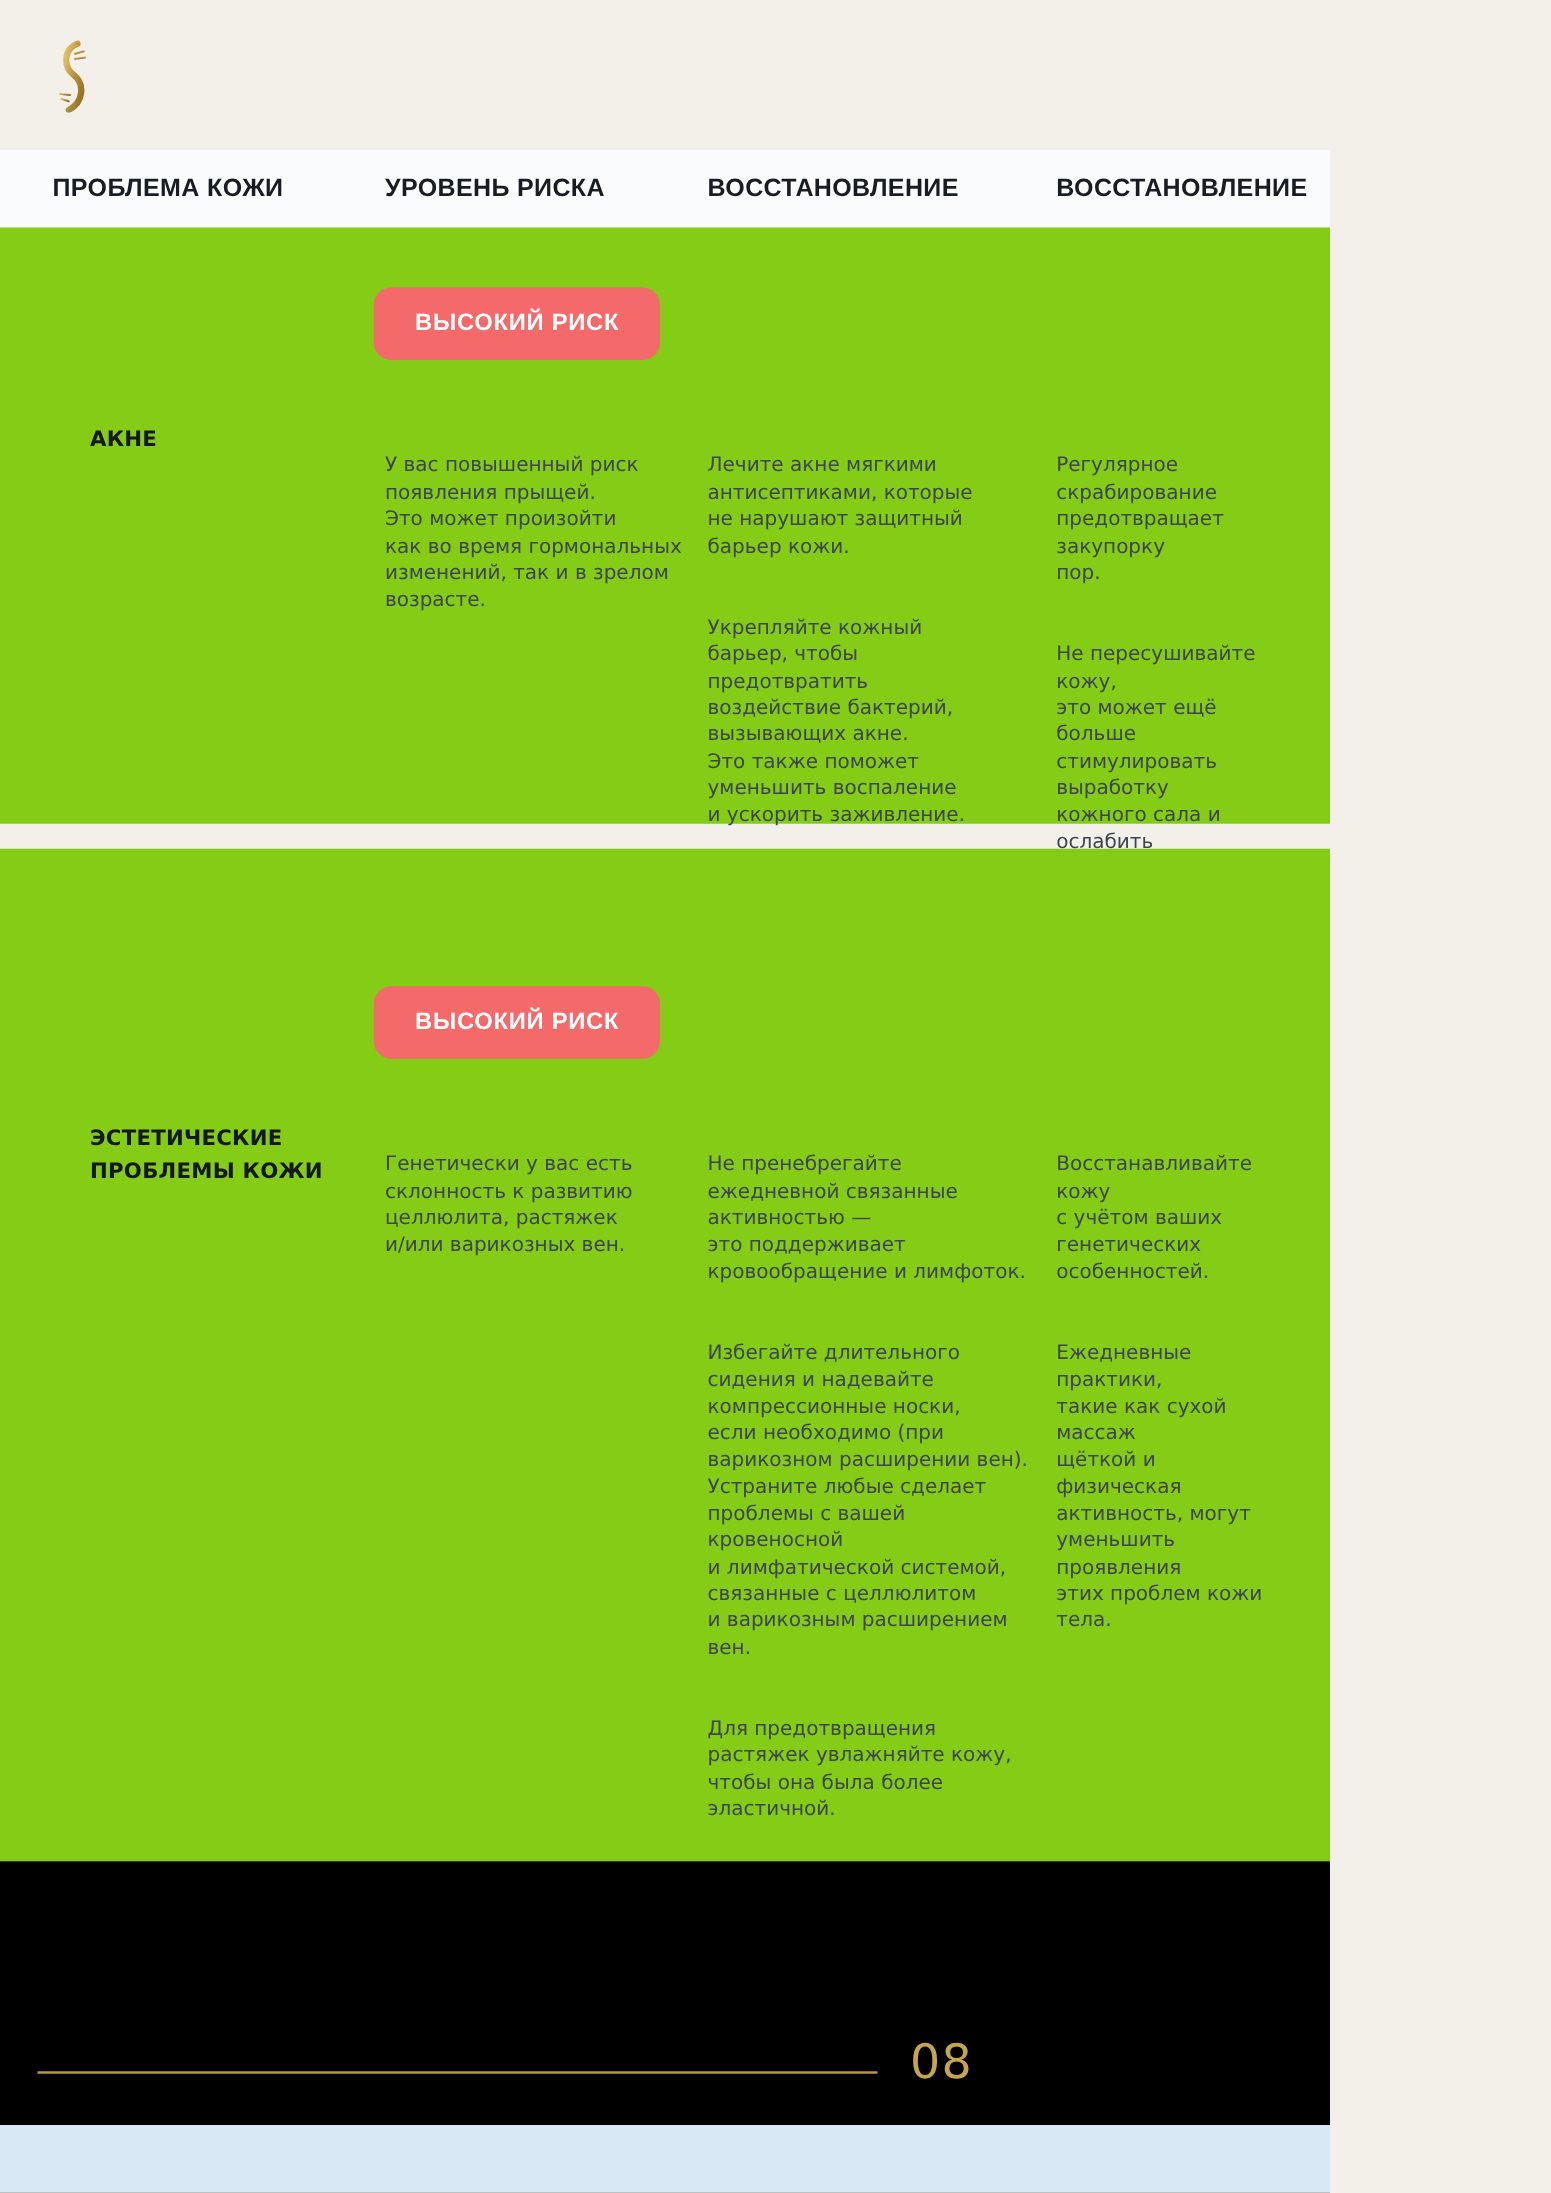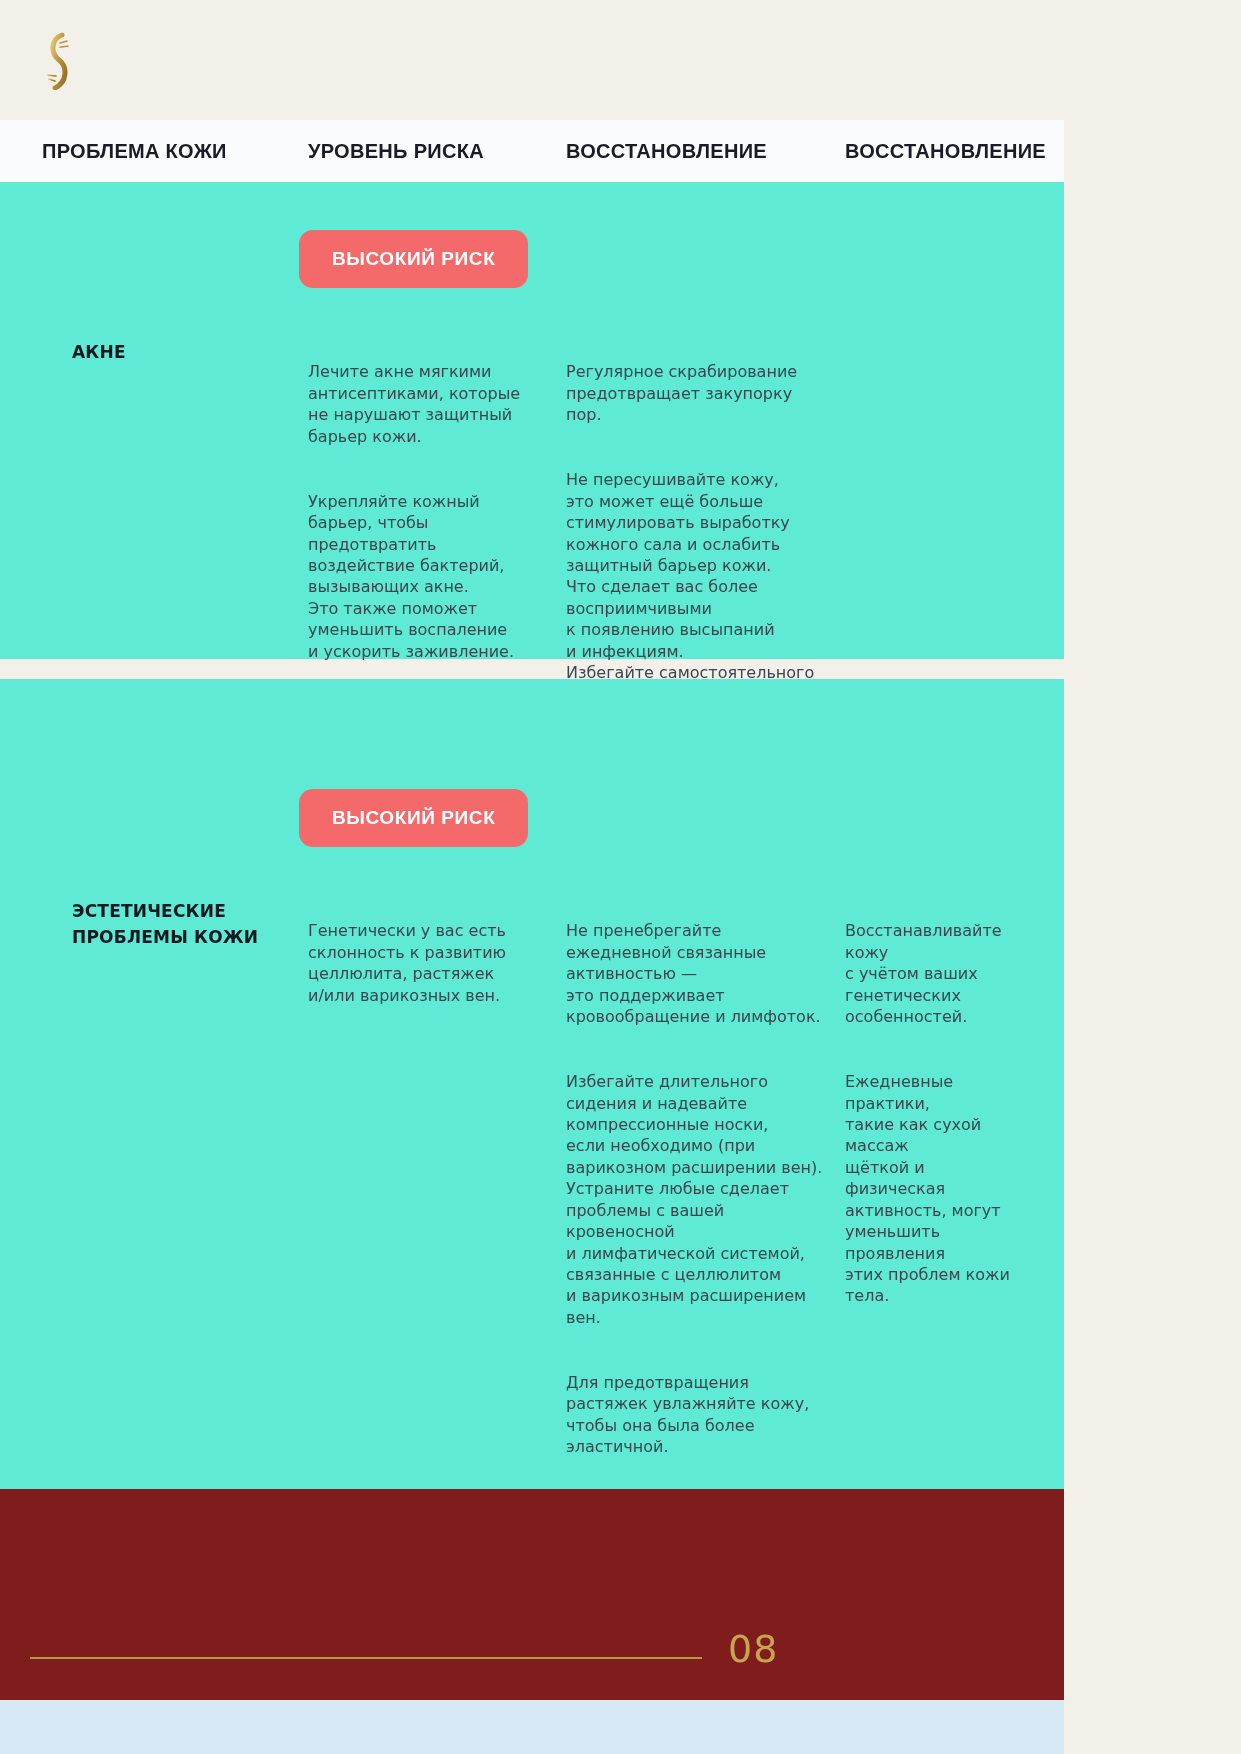--- a/index.html
+++ b/index.html
@@ -27,21 +27,21 @@
     align-items:center;
     flex:0 0 auto;
   }
   .hcell {
     font-family:"Liberation Sans", sans-serif;
     font-weight:bold; font-size:20px; letter-spacing:0.3px;
     color:#181d25;
   }
 
   
-  .band { background:#5eead4; box-sizing:border-box; flex:0 0 auto; }
+  .band { background:#84cc16; box-sizing:border-box; flex:0 0 auto; }
   .band-1 { height:477px; padding-top:48px; }
   .band-2 { height:810px; padding-top:110px; }
   .gap { height:20px; flex:0 0 auto; }
 
   .badge {
     display:inline-block;
     background:#f4696a; color:#ffffff;
     border-radius:14px;
     padding:18px 33px;
     font-family:"Liberation Sans", sans-serif;
@@ -54,21 +54,21 @@
   .cell p { margin:0 0 22px 0; }
   .cell p:last-child { margin-bottom:0; }
   .problem-label {
     font-weight:bold; font-size:17px; line-height:1.5;
     color:#141821; letter-spacing:0.2px;
     padding-right:20px;
     margin-left:30px;
   }
 
   
-  .footer { position:relative; flex:1 1 auto; background:#7f1d1d; }
+  .footer { position:relative; flex:1 1 auto; background:#000000; }
   .footer-rule { position:absolute; left:30px; top:168px; width:672px; height:2px; background:#b59742; }
   .page-number {
     position:absolute; left:728px; top:138px;
     font-size:38px; font-weight:400; letter-spacing:1px;
     color:#c7a44e;
     font-family:"DejaVu Sans", sans-serif;
   }
   .bottom-strip { position:absolute; left:0; right:0; bottom:0; height:54px; background:#d8e8f5; }
 </style>
 </head>
@@ -110,20 +110,28 @@
     <div class="cols">
       <div></div>
       <div>
         <span class="badge">ВЫСОКИЙ РИСК</span>
       </div>
       <div></div>
       <div></div>
     </div>
     <div class="cols content-row">
       <div class="cell problem-label">АКНЕ</div>
+      <div class="cell">
+        <p>У вас повышенный риск
+появления прыщей.
+Это может произойти
+как во время гормональных
+изменений, так и в зрелом
+возрасте.</p>
+      </div>
       <div class="cell">
         <p>Лечите акне мягкими
 антисептиками, которые
 не нарушают защитный
 барьер кожи.</p>
         <p>Укрепляйте кожный
 барьер, чтобы
 предотвратить
 воздействие бактерий,
 вызывающих акне.

